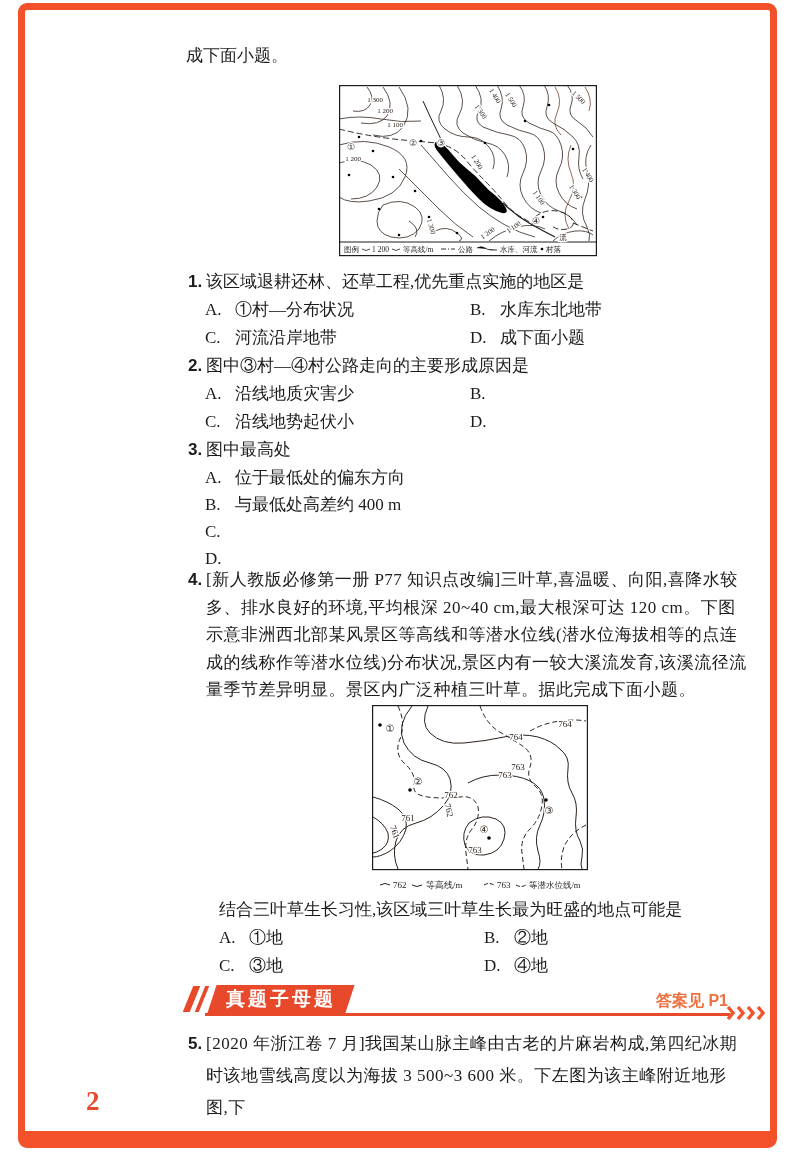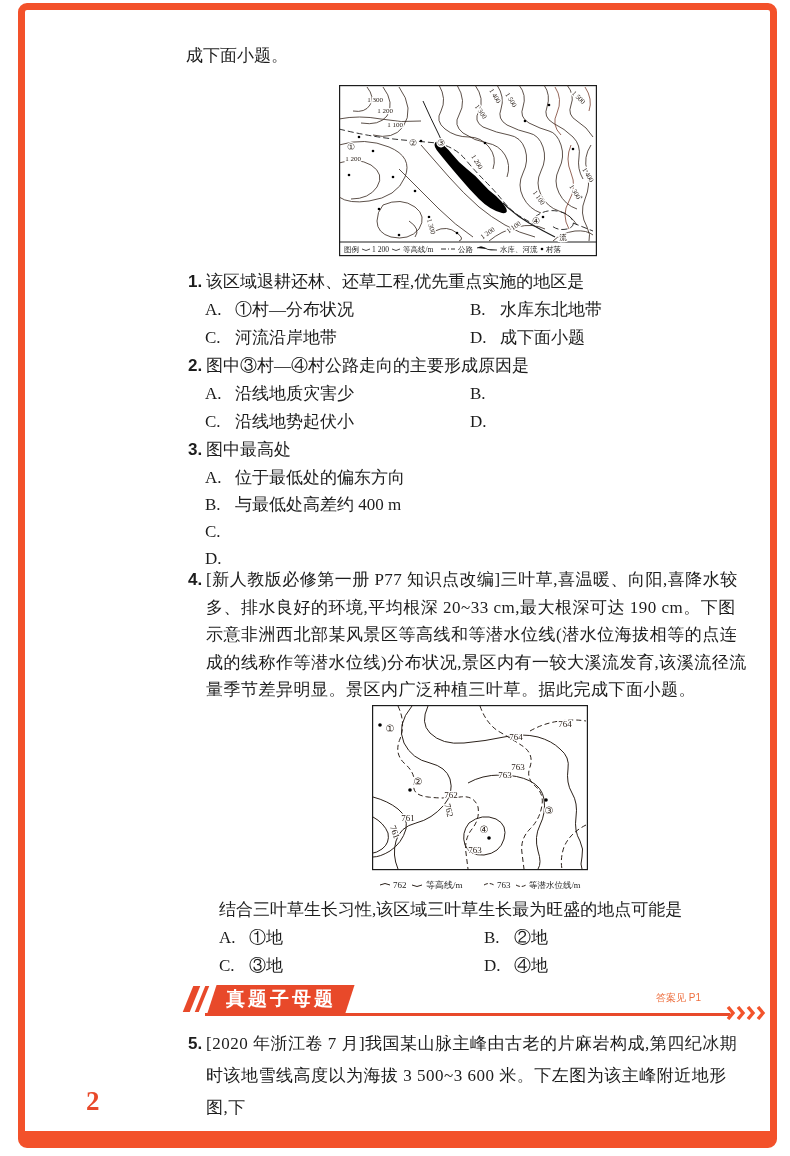--- a/index.html
+++ b/index.html
@@ -19,22 +19,22 @@
   .opt .olabel{flex:0 0 30px;}
   .q3 .opt{line-height:27px;}
   .kai{letter-spacing:0.5px;}
   
   .stripe{position:absolute;background:#e8492a;transform:skewX(-22deg);}
   .banner-box{position:absolute;left:212px;top:985px;width:138px;height:28px;background:#e8492a;
       transform:skewX(-18deg);display:flex;align-items:center;justify-content:center;}
   .banner-box span{transform:skewX(18deg);color:#ffffff;font-weight:bold;font-size:19px;
       font-family:"Liberation Sans",sans-serif;letter-spacing:3px;}
   .banner-line{position:absolute;left:205px;top:1013px;width:525px;height:3px;background:#e8492a;}
-  .answer-note{position:absolute;left:656px;top:991px;font-size:10px;color:#ee7040;
-      font-family:"Liberation Sans",sans-serif;}
+  .answer-note{position:absolute;left:656px;top:991px;font-size:16px;color:#ee7040;
+      font-family:"Liberation Sans",sans-serif;font-weight:bold;}
   .arrows{position:absolute;left:726px;top:1006px;}
   .page-num{position:absolute;left:86px;top:1086px;font-size:27px;font-weight:bold;color:#e8492a;}
   svg text{font-family:"Liberation Serif","DejaVu Serif",serif;}
   .maplabel{fill:#2b211a;stroke:#ffffff;stroke-width:2.6px;paint-order:stroke;}
 </style>
 </head>
 <body>
 
 <div class="page-frame"></div>
 
@@ -208,21 +208,21 @@
       </div>
     <div class="opt">
         <span class="olabel">D.</span>
       </div>
   </div>
 </div>
 
 <div class="qblock" style="top:566px;line-height:27.5px;">
   <div class="qline">
     <span class="qnum">4.</span>
-    <div class="qtext kai">[新人教版必修第一册 P77 知识点改编]三叶草,喜温暖、向阳,喜降水较多、排水良好的环境,平均根深 20~33 cm,最大根深可达 190 cm。下图示意非洲西北部某风景区等高线和等潜水位线(潜水位海拔相等的点连成的线称作等潜水位线)分布状况,景区内有一较大溪流发育,该溪流径流量季节差异明显。景区内广泛种植三叶草。据此完成下面小题。</div>
+    <div class="qtext kai">[新人教版必修第一册 P77 知识点改编]三叶草,喜温暖、向阳,喜降水较多、排水良好的环境,平均根深 20~40 cm,最大根深可达 120 cm。下图示意非洲西北部某风景区等高线和等潜水位线(潜水位海拔相等的点连成的线称作等潜水位线)分布状况,景区内有一较大溪流发育,该溪流径流量季节差异明显。景区内广泛种植三叶草。据此完成下面小题。</div>
   </div>
 </div>
 
 <svg class="abs" style="left:372px;top:705px;" width="217" height="192" viewBox="0 0 217 192">
   <rect x="0.6" y="0.6" width="214.8" height="164" fill="#fff" stroke="#1c1c1c" stroke-width="1.2"></rect>
   <g fill="none" stroke="#2b211a" stroke-width="1">
     <path d="M56,1 Q48,18 58,28 Q70,40 92,38 Q114,36 132,32 Q150,28 166,32 Q180,36 188,44 Q198,52 196,64 Q194,78 200,88 Q206,98 204,112 Q202,126 208,136 Q212,144 210,152 Q208,160 210,164"></path>
     <path d="M96,78 Q110,70 128,70 Q146,70 158,76 Q170,82 172,94 Q174,108 168,120 Q162,132 166,146 Q170,158 166,164"></path>
     <path d="M40,1 Q24,20 32,38 Q40,54 58,58 Q74,62 78,74 Q82,88 72,100 Q60,114 44,118 Q28,122 24,136 Q20,150 26,164"></path>
     <path d="M1,92 Q16,96 26,104 Q36,112 34,124 Q30,138 18,146 Q8,152 1,152"></path>

